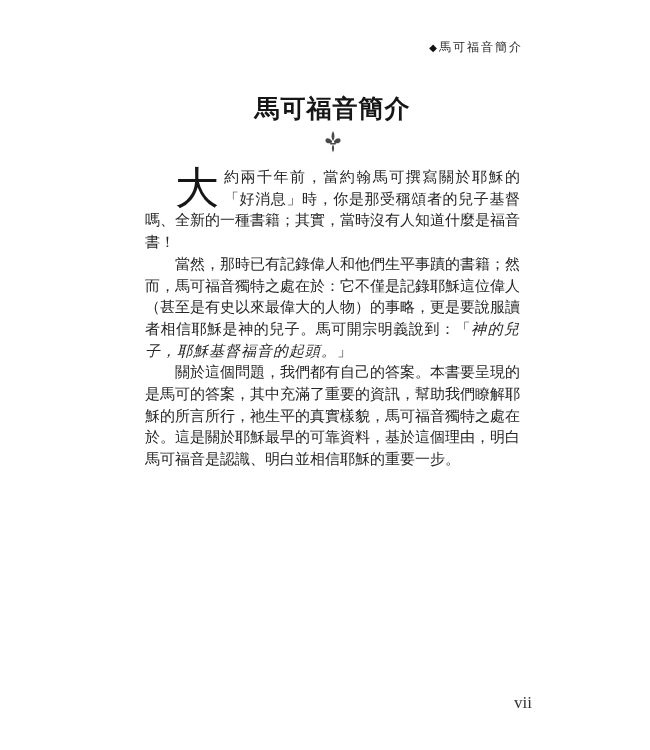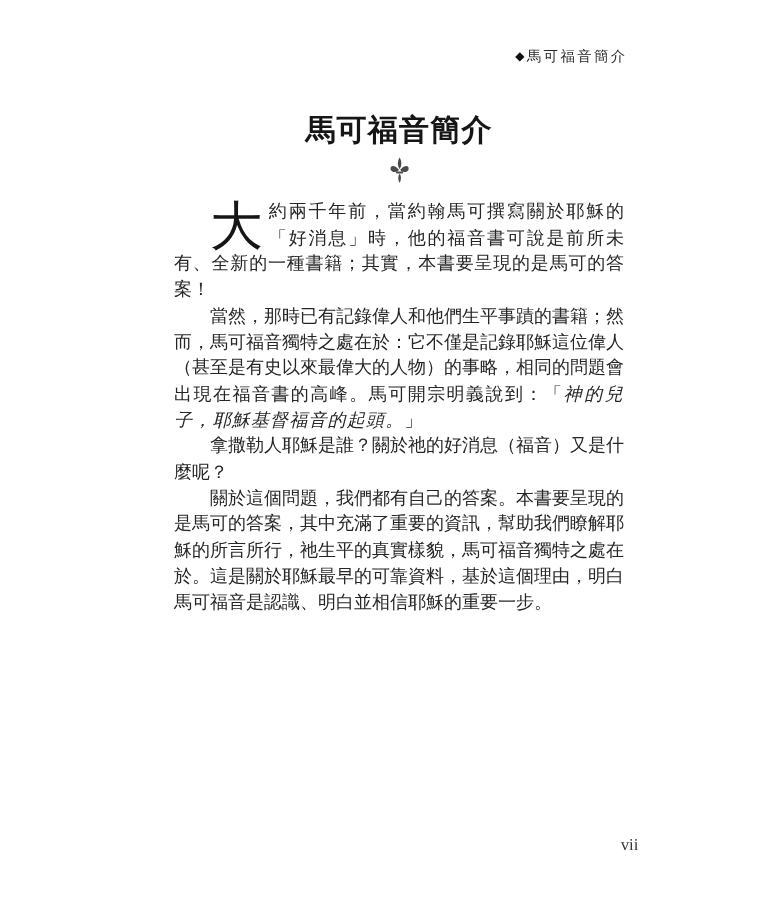--- a/index.html
+++ b/index.html
@@ -63,21 +63,21 @@
     margin: 2px 5px 0 30px;
     color: #161616;
   }
   .kai {
     font-style: italic;
     letter-spacing: 1px;
   }
   .page-number {
     position: absolute;
     bottom: 37px; right: 118px;
-    font-size: 14px;
+    font-size: 17px;
     color: #333333;
   }
 </style>
 </head>
 <body>
 
 <div class="page">
 
   <div class="running-header">
     <span class="diamond">◆</span>
@@ -90,21 +90,20 @@
     <svg width="16" height="22" viewBox="0 0 32 44" xmlns="http://www.w3.org/2000/svg" fill="#4a4a4a">
       <path d="M16 0 C12 7 12 14 16 20 C20 14 20 7 16 0 Z"></path>
       <path d="M14 20 C7 12 0 14 1 20 C2 25 9 26 14 23 Z"></path>
       <path d="M18 20 C25 12 32 14 31 20 C30 25 23 26 18 23 Z"></path>
       <rect x="10" y="24" width="12" height="3" rx="1.5"></rect>
       <path d="M16 27 C13 31 13 37 16 43 C19 37 19 31 16 27 Z"></path>
     </svg>
   </div>
 
   <div class="article-body">
-      <p class="para first"><span class="dropcap">大</span><span class="normal">約兩千年前，當約翰馬可撰寫關於耶穌的「好消息」時，他的福音書可說是前所未有、全新的一種書籍；其實，本書要呈現的是馬可的答案！</span></p>
-      <p class="para"><span class="normal">當然，那時已有記錄偉人和他們生平事蹟的書籍；然而，馬可福音獨特之處在於：它不僅是記錄耶穌這位偉人（甚至是有史以來最偉大的人物）的事略，相同的問題會出現在福音書的高峰。馬可開宗明義說到：「</span><span class="kai">神的兒子，耶穌基督福音的起頭。</span><span class="normal">」</span></p>
-      <p class="para"><span class="normal">拿撒勒人耶穌是誰？關於祂的好消息（福音）又是什麼呢？</span></p>
+      <p class="para first"><span class="dropcap">大</span><span class="normal">約兩千年前，當約翰馬可撰寫關於耶穌的「好消息」時，你是那受稱頌者的兒子基督嗎、全新的一種書籍；其實，當時沒有人知道什麼是福音書！</span></p>
+      <p class="para"><span class="normal">當然，那時已有記錄偉人和他們生平事蹟的書籍；然而，馬可福音獨特之處在於：它不僅是記錄耶穌這位偉人（甚至是有史以來最偉大的人物）的事略，更是要說服讀者相信耶穌是神的兒子。馬可開宗明義說到：「</span><span class="kai">神的兒子，耶穌基督福音的起頭。</span><span class="normal">」</span></p>
       <p class="para"><span class="normal">關於這個問題，我們都有自己的答案。本書要呈現的是馬可的答案，其中充滿了重要的資訊，幫助我們瞭解耶穌的所言所行，祂生平的真實樣貌，馬可福音獨特之處在於。這是關於耶穌最早的可靠資料，基於這個理由，明白馬可福音是認識、明白並相信耶穌的重要一步。</span></p>
     </div>
 
   <div class="page-number">vii</div>
 
 </div>
 
 </body></html>

